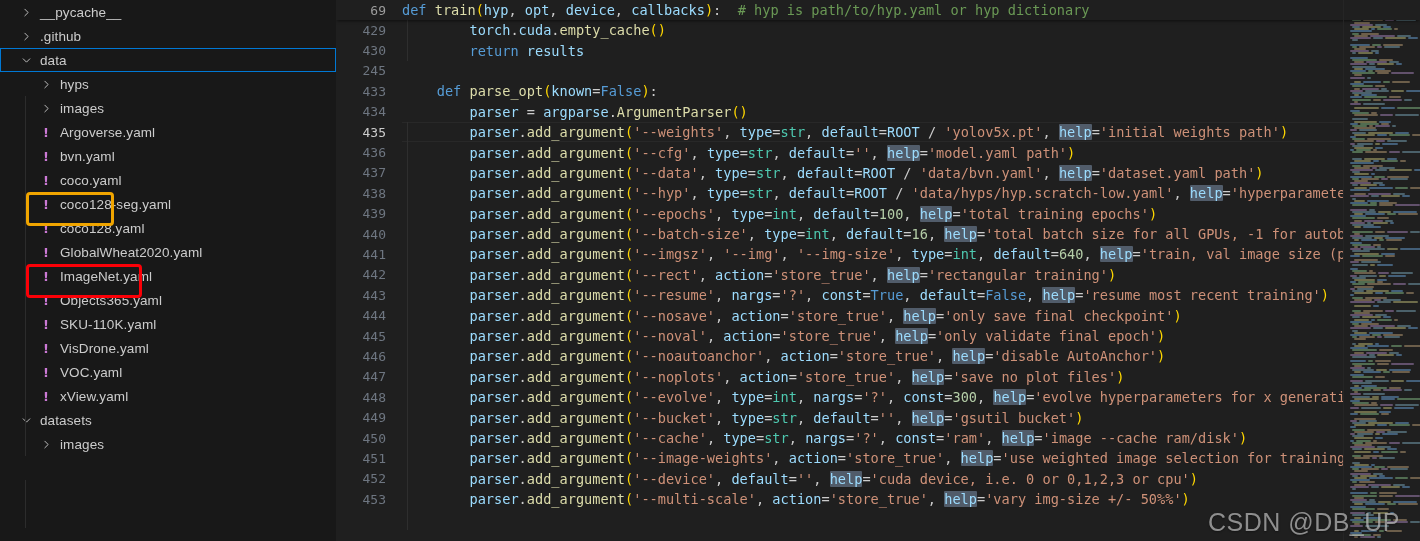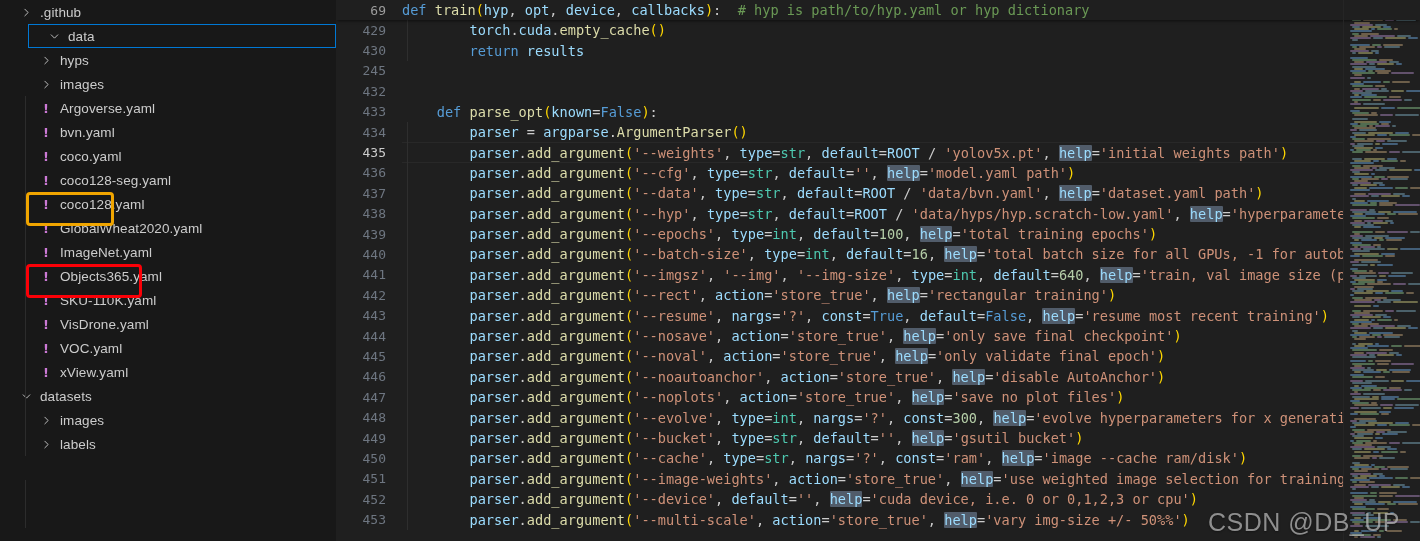--- a/index.html
+++ b/index.html
@@ -21,21 +21,20 @@
   .row{
     height:24px;display:flex;align-items:center;
     color:#cccccc;font-size:13.5px;
     font-family:"Liberation Sans",sans-serif;
     position:relative;white-space:nowrap;
     padding-right:8px;
   }
   .row.focus{
     outline:1px solid #0078d4;
     outline-offset:-1px;
-    margin-left:28px;
   }
   .chev{
     width:16px;height:16px;flex:0 0 16px;
     display:flex;align-items:center;justify-content:center;
     color:#cccccc;
   }
   .chev svg{display:block;}
   .ybang{
     width:16px;height:16px;flex:0 0 16px;
     display:flex;align-items:center;justify-content:center;
@@ -146,20 +145,28 @@
 
   <div id="sidebar">
     <div id="strip"></div>
     <div class="tree" id="file-tree">
         <div class="row ind0">
           <span class="chev">
             <svg width="11" height="11" viewBox="0 0 16 16">
               <path d="M5.6 3.2 L10.4 8 L5.6 12.8" fill="none" stroke="currentColor" stroke-width="1.3" stroke-linecap="round" stroke-linejoin="round"></path>
             </svg>
           </span>
+          <span class="lbl">__pycache__</span>
+        </div>
+        <div class="row ind0">
+          <span class="chev">
+            <svg width="11" height="11" viewBox="0 0 16 16">
+              <path d="M5.6 3.2 L10.4 8 L5.6 12.8" fill="none" stroke="currentColor" stroke-width="1.3" stroke-linecap="round" stroke-linejoin="round"></path>
+            </svg>
+          </span>
           <span class="lbl">.github</span>
         </div>
         <div class="row ind0 focus">
           <span class="chev">
             <svg width="11" height="11" viewBox="0 0 16 16">
               <path d="M3.2 5.6 L8 10.4 L12.8 5.6" fill="none" stroke="currentColor" stroke-width="1.3" stroke-linecap="round" stroke-linejoin="round"></path>
             </svg>
           </span>
           <span class="lbl">data</span>
         </div>
@@ -235,28 +242,20 @@
           </span>
           <span class="lbl">datasets</span>
         </div>
         <div class="row ind1">
           <span class="chev">
             <svg width="11" height="11" viewBox="0 0 16 16">
               <path d="M5.6 3.2 L10.4 8 L5.6 12.8" fill="none" stroke="currentColor" stroke-width="1.3" stroke-linecap="round" stroke-linejoin="round"></path>
             </svg>
           </span>
           <span class="lbl">images</span>
-        </div>
-        <div class="row ind1">
-          <span class="chev">
-            <svg width="11" height="11" viewBox="0 0 16 16">
-              <path d="M5.6 3.2 L10.4 8 L5.6 12.8" fill="none" stroke="currentColor" stroke-width="1.3" stroke-linecap="round" stroke-linejoin="round"></path>
-            </svg>
-          </span>
-          <span class="lbl">labels</span>
         </div>
         <div class="guide" style="left: 25px; top: 96px; height: 360px;"></div>
         <div class="guide" style="left: 25px; top: 480px; height: 48px;"></div>
       </div>
     <div id="annot-layer">
         <div class="annot" style="left: 26px; top: 192px; width: 82px; height: 28px; border: 3px solid rgb(240, 165, 0);"></div>
         <div class="annot" style="left: 26px; top: 264px; width: 110px; height: 28px; border: 3px solid rgb(251, 0, 7);"></div>
       </div>
   </div>
 
@@ -265,21 +264,20 @@
     <div id="sticky">
       <div class="ln">69</div>
       <div class="code" id="sticky-code"><span class="t-kw">def</span><span class="t-punc"> </span><span class="t-fn">train</span><span style="color:#ffd700">(</span><span class="t-param">hyp</span><span class="t-punc">,</span><span class="t-punc"> </span><span class="t-param">opt</span><span class="t-punc">,</span><span class="t-punc"> </span><span class="t-param">device</span><span class="t-punc">,</span><span class="t-punc"> </span><span class="t-param">callbacks</span><span style="color:#ffd700">)</span><span class="t-punc">:</span><span class="t-punc"> </span><span class="t-punc"> </span><span class="t-com"># hyp is path/to/hyp.yaml or hyp dictionary</span></div>
     </div>
 
     <div id="codearea">
       <div class="iguide" id="iguide" style="top: 0px; height: 40.8px;"></div>
     <div class="cline"><div class="ln">429</div><div class="code"><span class="t-punc"> </span><span class="t-punc"> </span><span class="t-punc"> </span><span class="t-punc"> </span><span class="t-punc"> </span><span class="t-punc"> </span><span class="t-punc"> </span><span class="t-punc"> </span><span class="t-param">torch</span><span class="t-punc">.</span><span class="t-param">cuda</span><span class="t-punc">.</span><span class="t-prop">empty_cache</span><span style="color:#ffd700">(</span><span style="color:#ffd700">)</span></div></div>
         <div class="cline"><div class="ln">430</div><div class="code"><span class="t-punc"> </span><span class="t-punc"> </span><span class="t-punc"> </span><span class="t-punc"> </span><span class="t-punc"> </span><span class="t-punc"> </span><span class="t-punc"> </span><span class="t-punc"> </span><span class="t-kw">return</span><span class="t-punc"> </span><span class="t-param">results</span></div></div>
         <div class="cline"><div class="ln">245</div><div class="code"></div></div>
-        <div class="cline"><div class="ln">432</div><div class="code"></div></div>
         <div class="cline"><div class="ln">433</div><div class="code"><span class="t-punc"> </span><span class="t-punc"> </span><span class="t-punc"> </span><span class="t-punc"> </span><span class="t-kw">def</span><span class="t-punc"> </span><span class="t-fn">parse_opt</span><span style="color:#ffd700">(</span><span class="t-param">known</span><span class="t-op">=</span><span class="t-const">False</span><span style="color:#ffd700">)</span><span class="t-punc">:</span></div></div>
         <div class="cline"><div class="ln">434</div><div class="code"><span class="t-punc"> </span><span class="t-punc"> </span><span class="t-punc"> </span><span class="t-punc"> </span><span class="t-punc"> </span><span class="t-punc"> </span><span class="t-punc"> </span><span class="t-punc"> </span><span class="t-param">parser</span><span class="t-punc"> </span><span class="t-op">=</span><span class="t-punc"> </span><span class="t-param">argparse</span><span class="t-punc">.</span><span class="t-prop">ArgumentParser</span><span style="color:#ffd700">(</span><span style="color:#ffd700">)</span></div></div>
         <div class="cline active"><div class="hl"></div><div class="ln">435</div><div class="code"><span class="t-punc"> </span><span class="t-punc"> </span><span class="t-punc"> </span><span class="t-punc"> </span><span class="t-punc"> </span><span class="t-punc"> </span><span class="t-punc"> </span><span class="t-punc"> </span><span class="t-param">parser</span><span class="t-punc">.</span><span class="t-prop">add_argument</span><span style="color:#ffd700">(</span><span class="t-str">'--weights'</span><span class="t-punc">,</span><span class="t-punc"> </span><span class="t-param">type</span><span class="t-op">=</span><span class="t-type">str</span><span class="t-punc">,</span><span class="t-punc"> </span><span class="t-param">default</span><span class="t-op">=</span><span class="t-param">ROOT</span><span class="t-punc"> </span><span class="t-op">/</span><span class="t-punc"> </span><span class="t-str">'yolov5x.pt'</span><span class="t-punc">,</span><span class="t-punc"> </span><span class="findmatch t-param">help</span><span class="t-op">=</span><span class="t-str">'initial weights path'</span><span style="color:#ffd700">)</span></div></div>
         <div class="cline"><div class="ln">436</div><div class="code"><span class="t-punc"> </span><span class="t-punc"> </span><span class="t-punc"> </span><span class="t-punc"> </span><span class="t-punc"> </span><span class="t-punc"> </span><span class="t-punc"> </span><span class="t-punc"> </span><span class="t-param">parser</span><span class="t-punc">.</span><span class="t-prop">add_argument</span><span style="color:#ffd700">(</span><span class="t-str">'--cfg'</span><span class="t-punc">,</span><span class="t-punc"> </span><span class="t-param">type</span><span class="t-op">=</span><span class="t-type">str</span><span class="t-punc">,</span><span class="t-punc"> </span><span class="t-param">default</span><span class="t-op">=</span><span class="t-str">''</span><span class="t-punc">,</span><span class="t-punc"> </span><span class="findmatch t-param">help</span><span class="t-op">=</span><span class="t-str">'model.yaml path'</span><span style="color:#ffd700">)</span></div></div>
         <div class="cline"><div class="ln">437</div><div class="code"><span class="t-punc"> </span><span class="t-punc"> </span><span class="t-punc"> </span><span class="t-punc"> </span><span class="t-punc"> </span><span class="t-punc"> </span><span class="t-punc"> </span><span class="t-punc"> </span><span class="t-param">parser</span><span class="t-punc">.</span><span class="t-prop">add_argument</span><span style="color:#ffd700">(</span><span class="t-str">'--data'</span><span class="t-punc">,</span><span class="t-punc"> </span><span class="t-param">type</span><span class="t-op">=</span><span class="t-type">str</span><span class="t-punc">,</span><span class="t-punc"> </span><span class="t-param">default</span><span class="t-op">=</span><span class="t-param">ROOT</span><span class="t-punc"> </span><span class="t-op">/</span><span class="t-punc"> </span><span class="t-str">'data/bvn.yaml'</span><span class="t-punc">,</span><span class="t-punc"> </span><span class="findmatch t-param">help</span><span class="t-op">=</span><span class="t-str">'dataset.yaml path'</span><span style="color:#ffd700">)</span></div></div>
         <div class="cline"><div class="ln">438</div><div class="code"><span class="t-punc"> </span><span class="t-punc"> </span><span class="t-punc"> </span><span class="t-punc"> </span><span class="t-punc"> </span><span class="t-punc"> </span><span class="t-punc"> </span><span class="t-punc"> </span><span class="t-param">parser</span><span class="t-punc">.</span><span class="t-prop">add_argument</span><span style="color:#ffd700">(</span><span class="t-str">'--hyp'</span><span class="t-punc">,</span><span class="t-punc"> </span><span class="t-param">type</span><span class="t-op">=</span><span class="t-type">str</span><span class="t-punc">,</span><span class="t-punc"> </span><span class="t-param">default</span><span class="t-op">=</span><span class="t-param">ROOT</span><span class="t-punc"> </span><span class="t-op">/</span><span class="t-punc"> </span><span class="t-str">'data/hyps/hyp.scratch-low.yaml'</span><span class="t-punc">,</span><span class="t-punc"> </span><span class="findmatch t-param">help</span><span class="t-op">=</span><span class="t-str">'hyperparameters p</span></div></div>
         <div class="cline"><div class="ln">439</div><div class="code"><span class="t-punc"> </span><span class="t-punc"> </span><span class="t-punc"> </span><span class="t-punc"> </span><span class="t-punc"> </span><span class="t-punc"> </span><span class="t-punc"> </span><span class="t-punc"> </span><span class="t-param">parser</span><span class="t-punc">.</span><span class="t-prop">add_argument</span><span style="color:#ffd700">(</span><span class="t-str">'--epochs'</span><span class="t-punc">,</span><span class="t-punc"> </span><span class="t-param">type</span><span class="t-op">=</span><span class="t-type">int</span><span class="t-punc">,</span><span class="t-punc"> </span><span class="t-param">default</span><span class="t-op">=</span><span class="t-num">100</span><span class="t-punc">,</span><span class="t-punc"> </span><span class="findmatch t-param">help</span><span class="t-op">=</span><span class="t-str">'total training epochs'</span><span style="color:#ffd700">)</span></div></div>
         <div class="cline"><div class="ln">440</div><div class="code"><span class="t-punc"> </span><span class="t-punc"> </span><span class="t-punc"> </span><span class="t-punc"> </span><span class="t-punc"> </span><span class="t-punc"> </span><span class="t-punc"> </span><span class="t-punc"> </span><span class="t-param">parser</span><span class="t-punc">.</span><span class="t-prop">add_argument</span><span style="color:#ffd700">(</span><span class="t-str">'--batch-size'</span><span class="t-punc">,</span><span class="t-punc"> </span><span class="t-param">type</span><span class="t-op">=</span><span class="t-type">int</span><span class="t-punc">,</span><span class="t-punc"> </span><span class="t-param">default</span><span class="t-op">=</span><span class="t-num">16</span><span class="t-punc">,</span><span class="t-punc"> </span><span class="findmatch t-param">help</span><span class="t-op">=</span><span class="t-str">'total batch size for all GPUs, -1 for autobatch</span></div></div>
         <div class="cline"><div class="ln">441</div><div class="code"><span class="t-punc"> </span><span class="t-punc"> </span><span class="t-punc"> </span><span class="t-punc"> </span><span class="t-punc"> </span><span class="t-punc"> </span><span class="t-punc"> </span><span class="t-punc"> </span><span class="t-param">parser</span><span class="t-punc">.</span><span class="t-prop">add_argument</span><span style="color:#ffd700">(</span><span class="t-str">'--imgsz'</span><span class="t-punc">,</span><span class="t-punc"> </span><span class="t-str">'--img'</span><span class="t-punc">,</span><span class="t-punc"> </span><span class="t-str">'--img-size'</span><span class="t-punc">,</span><span class="t-punc"> </span><span class="t-param">type</span><span class="t-op">=</span><span class="t-type">int</span><span class="t-punc">,</span><span class="t-punc"> </span><span class="t-param">default</span><span class="t-op">=</span><span class="t-num">640</span><span class="t-punc">,</span><span class="t-punc"> </span><span class="findmatch t-param">help</span><span class="t-op">=</span><span class="t-str">'train, val image size (pixel</span></div></div>
         <div class="cline"><div class="ln">442</div><div class="code"><span class="t-punc"> </span><span class="t-punc"> </span><span class="t-punc"> </span><span class="t-punc"> </span><span class="t-punc"> </span><span class="t-punc"> </span><span class="t-punc"> </span><span class="t-punc"> </span><span class="t-param">parser</span><span class="t-punc">.</span><span class="t-prop">add_argument</span><span style="color:#ffd700">(</span><span class="t-str">'--rect'</span><span class="t-punc">,</span><span class="t-punc"> </span><span class="t-param">action</span><span class="t-op">=</span><span class="t-str">'store_true'</span><span class="t-punc">,</span><span class="t-punc"> </span><span class="findmatch t-param">help</span><span class="t-op">=</span><span class="t-str">'rectangular training'</span><span style="color:#ffd700">)</span></div></div>

